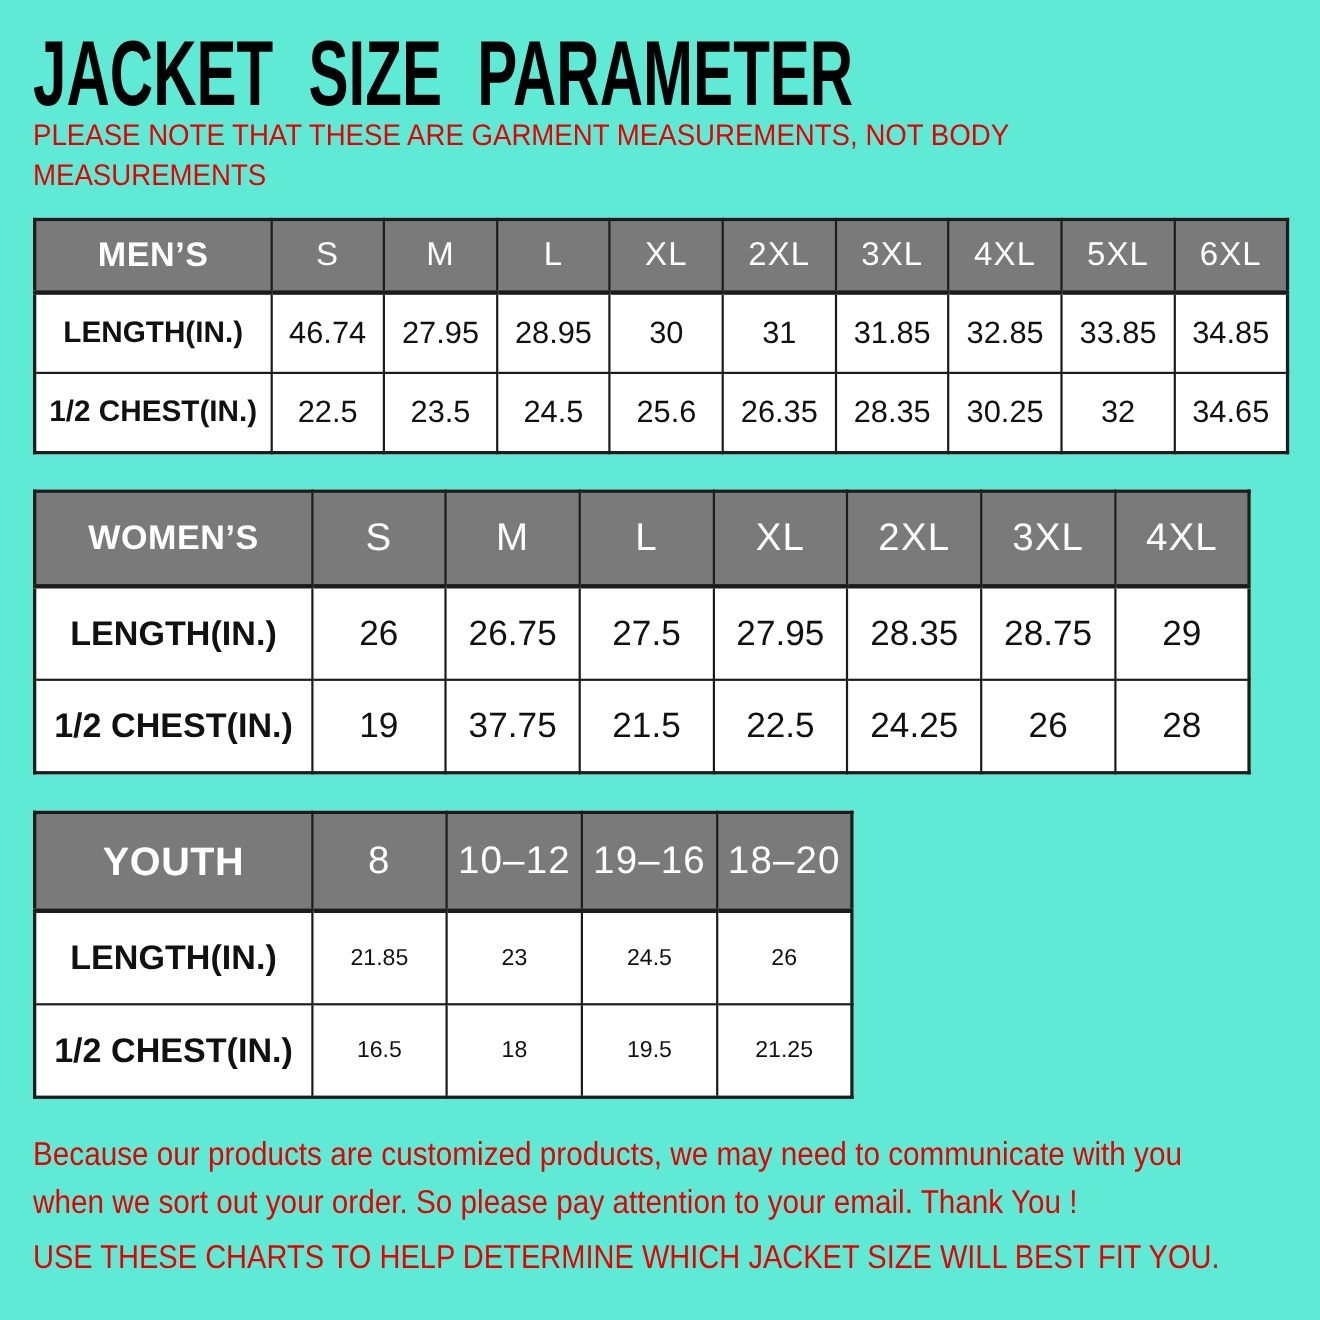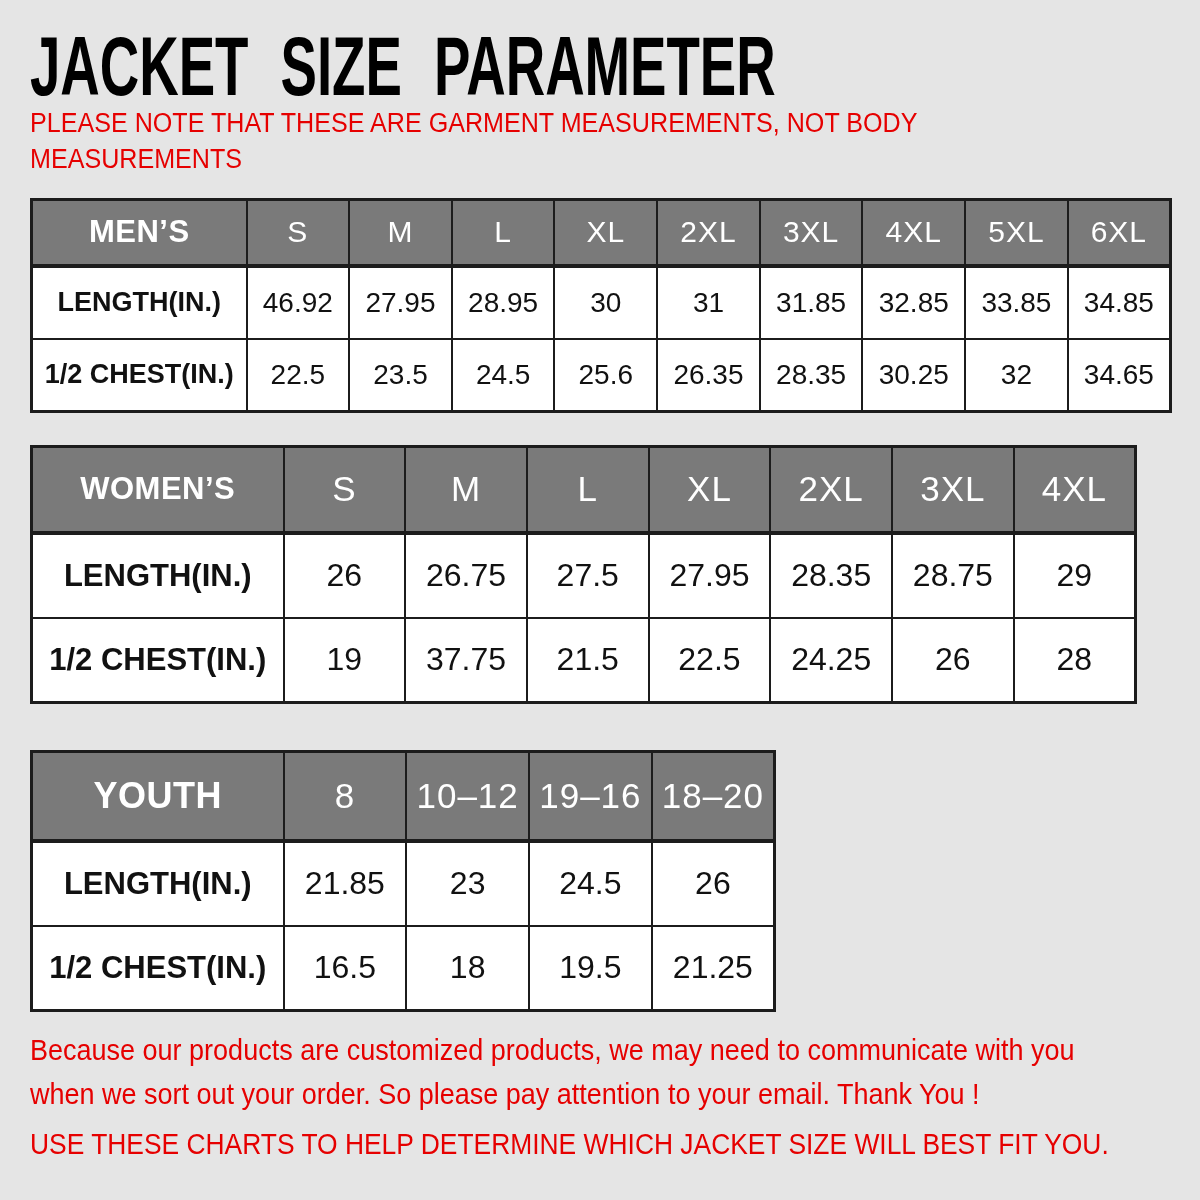--- a/index.html
+++ b/index.html
@@ -4,21 +4,21 @@
 <style>
   :root{
     --red:#e60000;
     --gray:#7a7a7a;
     --border:#1c1c1c;
     --text:#111111;
   }
   *{margin:0;padding:0;box-sizing:border-box;}
   html,body{background:#ffffff;}
   body{font-family:"Liberation Sans", sans-serif;color:var(--text);}
-  .page{position:relative;width:1200px;height:1200px;background:#e5e5e5;overflow:hidden;}
+  .page{position:relative;width:1200px;height:1200px;background:#5eead4;overflow:hidden;}
 
   .title{
     position:absolute;left:30px;top:24px;
     font-size:84px;font-weight:bold;line-height:1;color:#000;
     white-space:nowrap;letter-spacing:0px;word-spacing:26px;
     transform:scaleX(0.65);transform-origin:left top;
   }
   .note{
     position:absolute;left:30px;top:106px;
     color:var(--red);font-size:27px;font-weight:normal;line-height:1.32;
@@ -52,24 +52,24 @@
   .t0 thead th:first-child{width:215px;font-size:31px;}
   .t0 td{height:73px;font-size:28px;}
   .t0 td.label{font-size:27px;}
 
   .t1{width:1107px;}
   .t1 thead th{height:86px;font-size:35px;}
   .t1 thead th:first-child{width:252px;font-size:31px;}
   .t1 td{height:85px;font-size:32px;}
   .t1 td.label{font-size:31px;}
 
-  .t2{width:746px;margin-top:13px;}
+  .t2{width:746px;}
   .t2 thead th{height:89px;font-size:35px;}
   .t2 thead th:first-child{width:252px;font-size:36px;}
-  .t2 td{height:85px;font-size:32px;}
+  .t2 td{height:85px;font-size:21px;}
   .t2 td.label{font-size:31px;}
 
   .footer-note{
     position:absolute;left:30px;top:1028px;
     color:var(--red);font-size:30px;line-height:1.48;
     transform:scaleX(0.9);transform-origin:left top;white-space:nowrap;
   }
   .advice{
     position:absolute;left:30px;top:1124px;
     color:var(--red);font-size:30px;line-height:1.3;
@@ -100,21 +100,21 @@
             <th>2XL</th>
             <th>3XL</th>
             <th>4XL</th>
             <th>5XL</th>
             <th>6XL</th>
           </tr>
         </thead>
         <tbody>
           <tr>
             <td class="label">LENGTH(IN.)</td>
-            <td>46.92</td>
+            <td>46.74</td>
             <td>27.95</td>
             <td>28.95</td>
             <td>30</td>
             <td>31</td>
             <td>31.85</td>
             <td>32.85</td>
             <td>33.85</td>
             <td>34.85</td>
           </tr>
           <tr>

